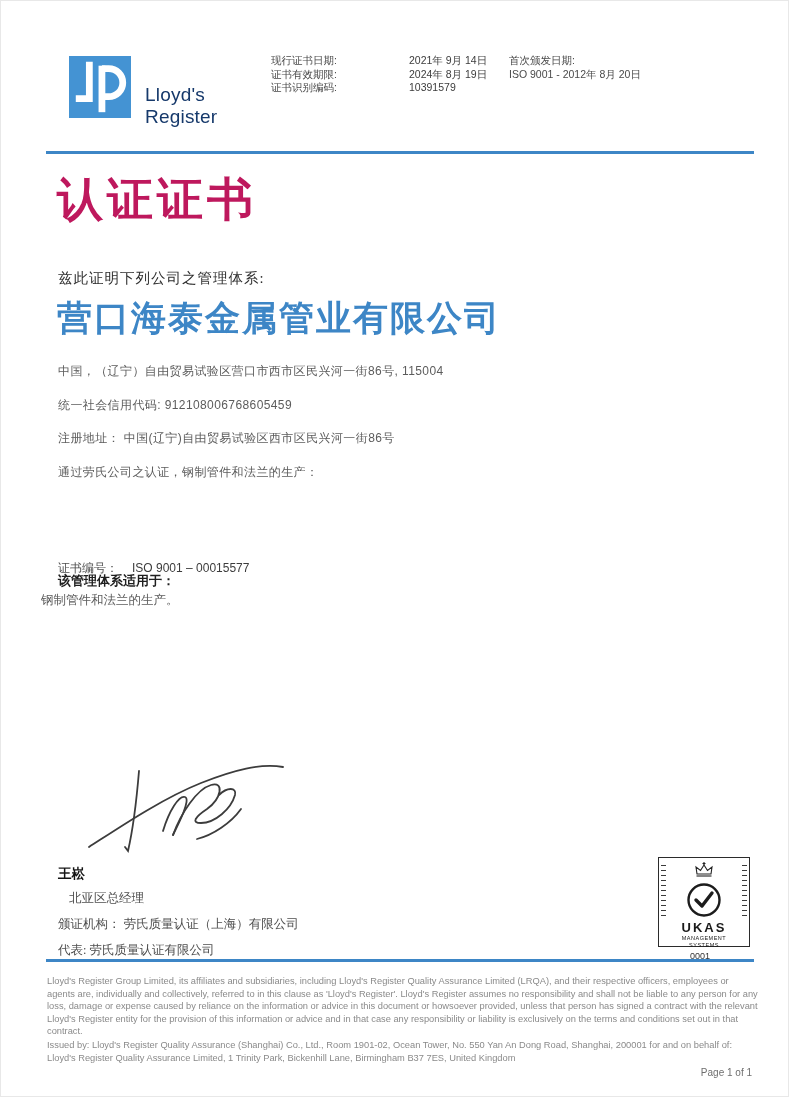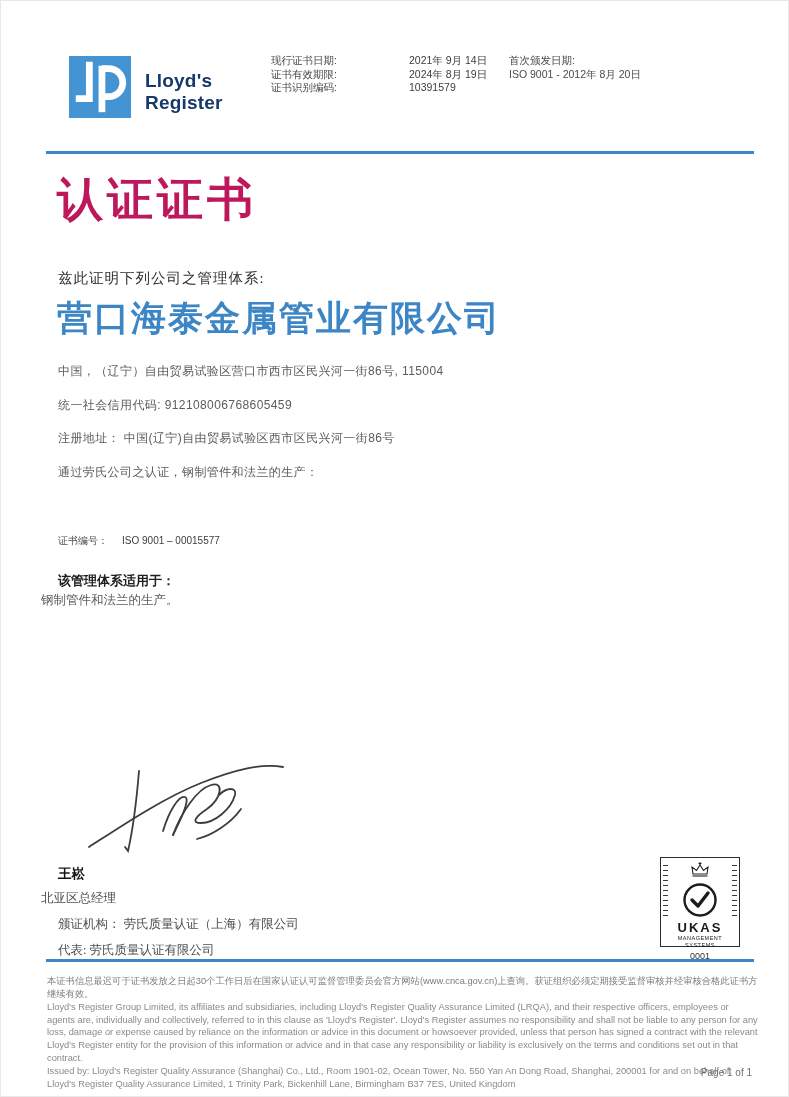--- a/index.html
+++ b/index.html
@@ -7,22 +7,22 @@
   body { font-family: "Liberation Sans", "DejaVu Sans", sans-serif; }
   .page {
     position: relative; width: 789px; height: 1097px; background: #ffffff;
     border: 1px solid #e8e8e8;
   }
 
   
   .logo-block { position: absolute; left: 68px; top: 55px; display: flex; align-items: flex-start; }
   .logo-square { width: 62px; height: 62px; display: block; }
   .logo-name {
-    margin-left: 14px; margin-top: 14px; color: #16396b;
-    font-size: 19px; line-height: 22px; font-weight: 700; letter-spacing: 0.2px;
+    margin-left: 14px; margin-top: 28px; color: #16396b;
+    font-size: 19px; line-height: 22px; font-weight: 400; letter-spacing: 0.2px;
   }
   .hdr-fields { position: absolute; top: 53px; font-size: 10.5px; color: #4a4a4a; line-height: 13.5px; }
   .hdr-left { left: 270px; }
   .hdr-left .row { display: flex; }
   .hdr-left .lbl { width: 138px; }
   .hdr-left .val { color: #3c3c3c; }
   .hdr-right { left: 508px; }
 
   .rule { position: absolute; left: 45px; right: 34px; height: 3px; background: #3d86c6; }
   .rule-top { top: 150px; }
@@ -43,35 +43,35 @@
     position: absolute; left: 56px; top: 294px;
     font-family: "Liberation Serif", "DejaVu Serif", serif;
     font-size: 35px; font-weight: 700; color: #3d86c6; letter-spacing: 2px;
   }
   .details { position: absolute; left: 57px; top: 362px; font-size: 12px; color: #5c5c5c; }
   .details .dline { margin-bottom: 16.5px; letter-spacing: 0.4px; }
   .standards {
     position: absolute; left: 57px; top: 468px;
     font-size: 17px; font-weight: 700; color: #222; line-height: 23px; letter-spacing: 0.2px;
   }
-  .certno { position: absolute; left: 57px; top: 533px; font-size: 10px; color: #4f4f4f; }
+  .certno { position: absolute; left: 57px; top: 559px; font-size: 12px; color: #4f4f4f; }
   .certno .certno-val { margin-left: 14px; color: #3c3c3c; }
   .scope-head { position: absolute; left: 57px; top: 571px; font-size: 13px; font-weight: 700; color: #1f1f1f; }
   .scope-text { position: absolute; left: 40px; top: 591px; font-size: 12.5px; color: #5c5c5c; }
 
   
   .signature { position: absolute; left: 78px; top: 742px; }
   .sig-name { position: absolute; left: 57px; top: 864px; font-size: 13.5px; font-weight: 700; color: #141414; }
-  .sig-title { position: absolute; left: 40px; top: 889px; font-family: "Liberation Serif", "DejaVu Serif", serif; font-size: 12.5px; color: #4e4e4e; }
+  .sig-title { position: absolute; left: 68px; top: 889px; font-family: "Liberation Serif", "DejaVu Serif", serif; font-size: 12.5px; color: #4e4e4e; }
   .sig-issuer { position: absolute; left: 57px; top: 915px; font-family: "Liberation Serif", "DejaVu Serif", serif; font-size: 12.5px; color: #4e4e4e; }
   .sig-rep { position: absolute; left: 57px; top: 941px; font-family: "Liberation Serif", "DejaVu Serif", serif; font-size: 12.5px; color: #4e4e4e; }
 
   
   .ukas-wrap { position: absolute; left: 657px; top: 856px; width: 84px; text-align: center; }
-  .ukas-box { position: relative; width: 80px; height: 90px; border: 1px solid #2b2b2b; margin: 0 auto; background: #fff; padding-top: 3px; }
+  .ukas-box { position: relative; width: 92px; height: 90px; border: 1px solid #2b2b2b; margin: 0 auto; background: #fff; padding-top: 3px; }
   .ukas-ticks { position: absolute; top: 7px; bottom: 26px; width: 5px;
     background: repeating-linear-gradient(to bottom, #3a3a3a 0 1px, transparent 1px 5px); }
   .ukas-ticks.left { left: 2px; }
   .ukas-ticks.right { right: 2px; }
   .ukas-word { font-size: 13px; font-weight: 700; letter-spacing: 2px; color: #1a1a1a; margin-top: 1px; }
   .ukas-sub { font-size: 5.5px; letter-spacing: 0.5px; color: #1a1a1a; line-height: 6.5px; }
   .ukas-num { font-size: 9px; color: #333; margin-top: 4px; }
 
   
   .footer { position: absolute; left: 46px; top: 974px; width: 712px; color: #8a8a8a; font-size: 9.3px; line-height: 12.6px; }
@@ -170,19 +170,18 @@
       <div class="ukas-word">UKAS</div>
       <div class="ukas-sub">MANAGEMENT</div>
       <div class="ukas-sub">SYSTEMS</div>
     </div>
     <div class="ukas-num">0001</div>
   </div>
 
   <div class="rule rule-bottom"></div>
 
   <div class="footer">
-    <div class="cn">本证书信息最迟可于证书发放之日起30个工作日后在国家认证认可监督管理委员会官方网站(www.cnca.gov.cn)上查询。获证组织必须定期接受监督审核并经审核合格此证书方继续有效。</div>
     <div class="en">Lloyd's Register Group Limited, its affiliates and subsidiaries, including Lloyd's Register Quality Assurance Limited (LRQA), and their respective officers, employees or agents are, individually and collectively, referred to in this clause as 'Lloyd's Register'. Lloyd's Register assumes no responsibility and shall not be liable to any person for any loss, damage or expense caused by reliance on the information or advice in this document or howsoever provided, unless that person has signed a contract with the relevant Lloyd's Register entity for the provision of this information or advice and in that case any responsibility or liability is exclusively on the terms and conditions set out in that contract.</div>
     <div class="en">Issued by: Lloyd's Register Quality Assurance (Shanghai) Co., Ltd., Room 1901-02, Ocean Tower, No. 550 Yan An Dong Road, Shanghai, 200001 for and on behalf of: Lloyd's Register Quality Assurance Limited, 1 Trinity Park, Bickenhill Lane, Birmingham B37 7ES, United Kingdom</div>
   </div>
   <div class="pageno">Page 1 of 1</div>
 
 </div>
 
 </body></html>

